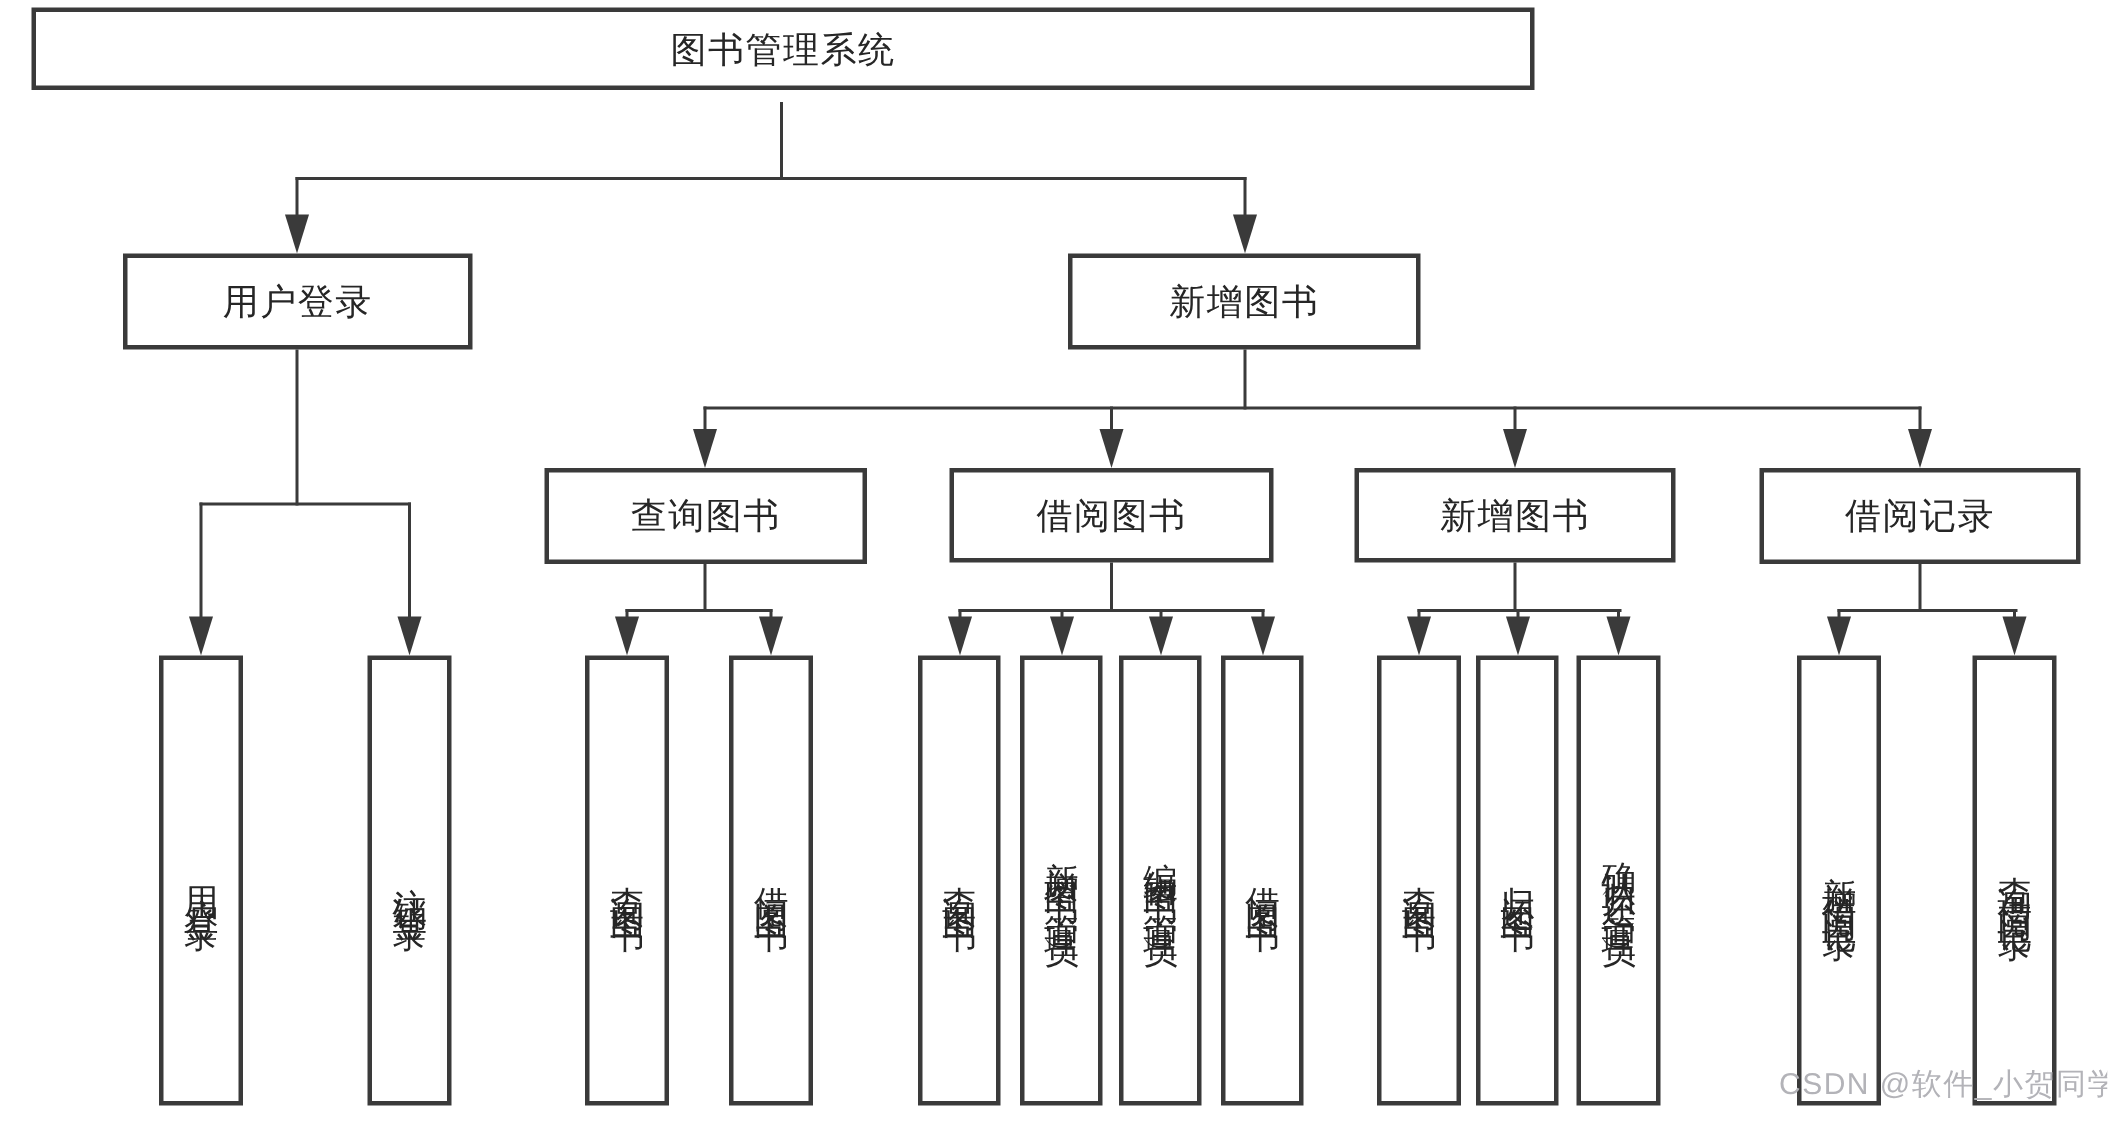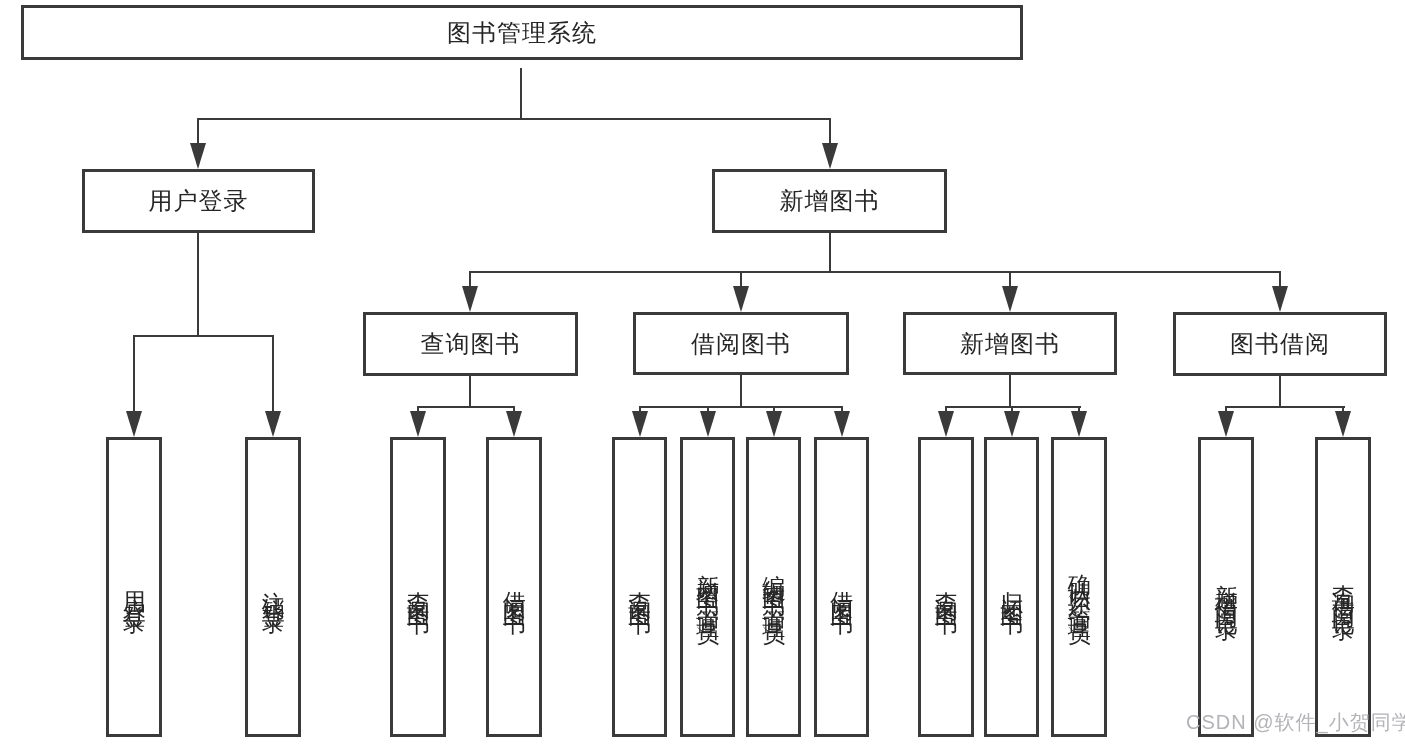--- a/index.html
+++ b/index.html
@@ -66,21 +66,21 @@
   <div class="box" style="left:82px; top:169px; width:233px; height:64px;">用户登录</div>
 
   <div class="box" style="left:712px; top:169px; width:235px; height:64px;">新增图书</div>
 
   <div class="box" style="left:363px; top:312px; width:215px; height:64px;">查询图书</div>
 
   <div class="box" style="left:633px; top:312px; width:216px; height:63px;">借阅图书</div>
 
   <div class="box" style="left:903px; top:312px; width:214px; height:63px;">新增图书</div>
 
-  <div class="box" style="left:1173px; top:312px; width:214px; height:64px;">图书借阅</div>
+  <div class="box" style="left:1173px; top:312px; width:214px; height:64px;">借阅记录</div>
 
   <div class="box vbox" style="left:106px; top:437px; width:56px; height:300px;">用户登录</div>
 
   <div class="box vbox" style="left:245px; top:437px; width:56px; height:300px;">注销登录</div>
 
   <div class="box vbox" style="left:390px; top:437px; width:56px; height:300px;">查询图书</div>
 
   <div class="box vbox" style="left:486px; top:437px; width:56px; height:300px;">借阅图书</div>
 
   <div class="box vbox" style="left:612px; top:437px; width:55px; height:300px;">查询图书</div>

